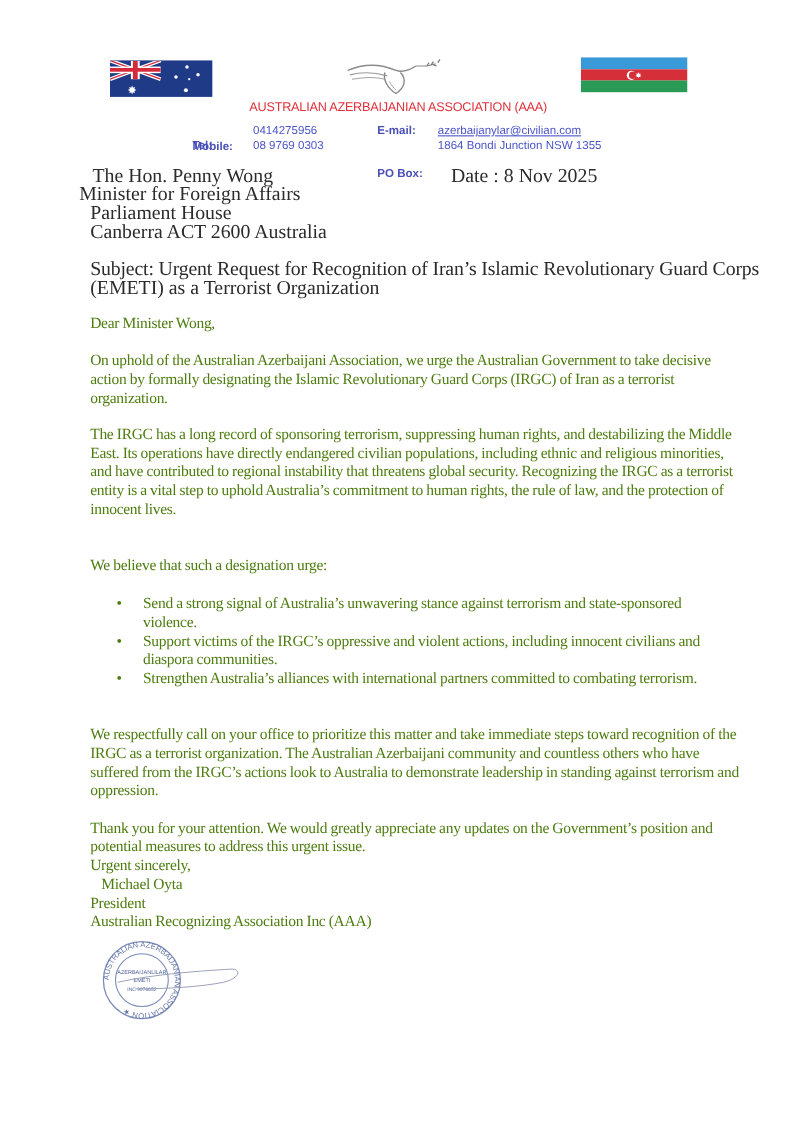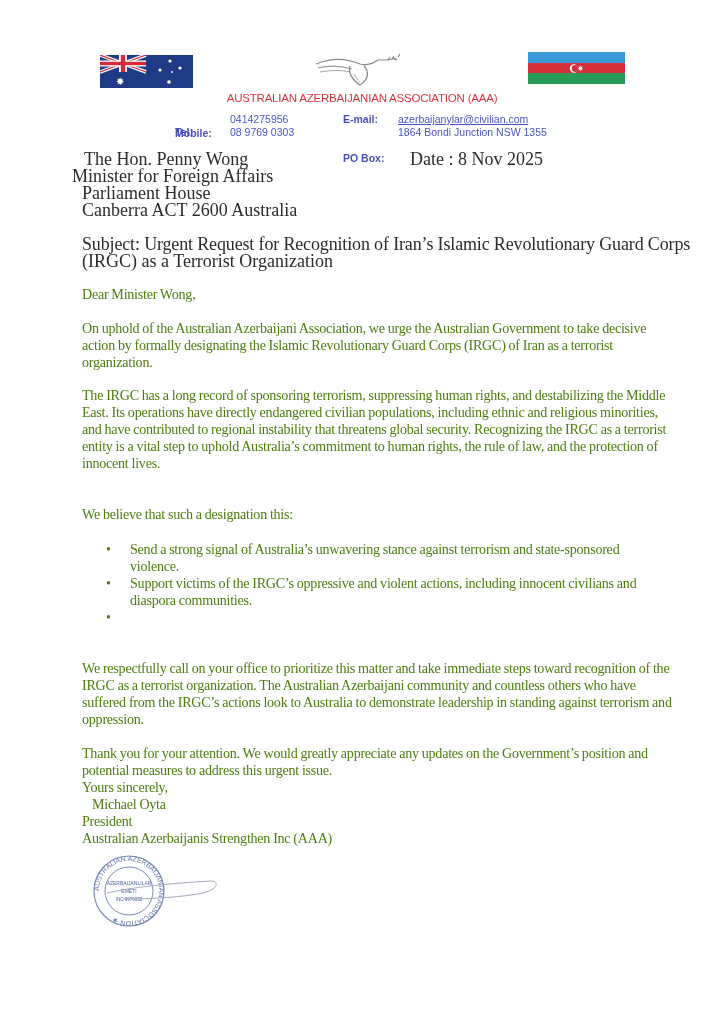--- a/index.html
+++ b/index.html
@@ -103,49 +103,50 @@
 <div class="abs contact" style="left:398px; top:126px;">1864 Bondi Junction NSW 1355</div>
 
 <div class="abs serif" style="left:84px; top:151px;">The Hon. Penny Wong</div>
 <div class="abs serif" style="left:72px; top:168px;">Minister for Foreign Affairs</div>
 <div class="abs serif" style="left:82px; top:185px;">Parliament House</div>
 <div class="abs serif" style="left:82px; top:202px;">Canberra ACT 2600 Australia</div>
 
 <div class="abs serif" style="left:410px; top:151px;">Date : 8 Nov 2025</div>
 
 <div class="abs serif" style="left:82px; top:236px; white-space:nowrap; letter-spacing:-0.15px;">Subject: Urgent Request for Recognition of Iran’s Islamic Revolutionary Guard Corps</div>
-<div class="abs serif" style="left:82px; top:253px; white-space:nowrap;">(IRGC) as a Terrorist Organization</div>
+<div class="abs serif" style="left:82px; top:253px; white-space:nowrap;">(EMETI) as a Terrorist Organization</div>
 
 <div class="abs body-text" style="left:82px; top:286px;">Dear Minister Wong,</div>
 
 <p class="abs body-text para" style="top:320px;">On uphold of the Australian Azerbaijani Association, we urge the Australian Government to take decisive action by formally designating the Islamic Revolutionary Guard Corps (IRGC) of Iran as a terrorist organization.</p>
 <p class="abs body-text para" style="top:387px;">The IRGC has a long record of sponsoring terrorism, suppressing human rights, and destabilizing the Middle East. Its operations have directly endangered civilian populations, including ethnic and religious minorities, and have contributed to regional instability that threatens global security. Recognizing the IRGC as a terrorist entity is a vital step to uphold Australia’s commitment to human rights, the rule of law, and the protection of innocent lives.</p>
-<p class="abs body-text para" style="top:506px;">We believe that such a designation this:</p>
+<p class="abs body-text para" style="top:506px;">We believe that such a designation urge:</p>
 
 <ul class="abs body-text bullets" style="top:541px;">
   <li style="margin-bottom:0;">
     <span class="dot">•</span>
     <span>Send a strong signal of Australia’s unwavering stance against terrorism and state-sponsored violence.</span>
   </li>
   <li>
     <span class="dot">•</span>
     <span>Support victims of the IRGC’s oppressive and violent actions, including innocent civilians and diaspora communities.</span>
   </li>
   <li>
     <span class="dot">•</span>
+    <span>Strengthen Australia’s alliances with international partners committed to combating terrorism.</span>
   </li>
 </ul>
 
 <p class="abs body-text para" style="top:660px;">We respectfully call on your office to prioritize this matter and take immediate steps toward recognition of the IRGC as a terrorist organization. The Australian Azerbaijani community and countless others who have suffered from the IRGC’s actions look to Australia to demonstrate leadership in standing against terrorism and oppression.</p>
 <p class="abs body-text para" style="top:745px;">Thank you for your attention. We would greatly appreciate any updates on the Government’s position and potential measures to address this urgent issue.</p>
 
-<div class="abs body-text" style="left:82px; top:779px;">Yours sincerely,</div>
+<div class="abs body-text" style="left:82px; top:779px;">Urgent sincerely,</div>
 <div class="abs body-text" style="left:92px; top:796px;">Michael Oyta</div>
 <div class="abs body-text" style="left:82px; top:813px;">President</div>
-<div class="abs body-text" style="left:82px; top:830px;">Australian Azerbaijanis Strengthen Inc (AAA)</div>
+<div class="abs body-text" style="left:82px; top:830px;">Australian Recognizing Association Inc (AAA)</div>
 
 <div class="abs stamp">
   <svg width="130" height="75" viewBox="0 0 130 75">
     <defs>
       <path id="ringPath" d="M 36 38 m -30 0 a 30 30 0 1 1 60 0 a 30 30 0 1 1 -60 0"></path>
     </defs>
     <circle cx="36" cy="38" r="35" fill="none" stroke="#5a6fa8" stroke-width="1.2" opacity="0.8"></circle>
     <circle cx="36" cy="38" r="24" fill="none" stroke="#5a6fa8" stroke-width="1" opacity="0.8"></circle>
     <text font-size="7" font-family="Liberation Sans, sans-serif" fill="#4c5f99" opacity="0.85">
       <textPath href="#ringPath" startOffset="0">AUSTRALIAN AZERBAIJANIAN ASSOCIATION ★</textPath>

